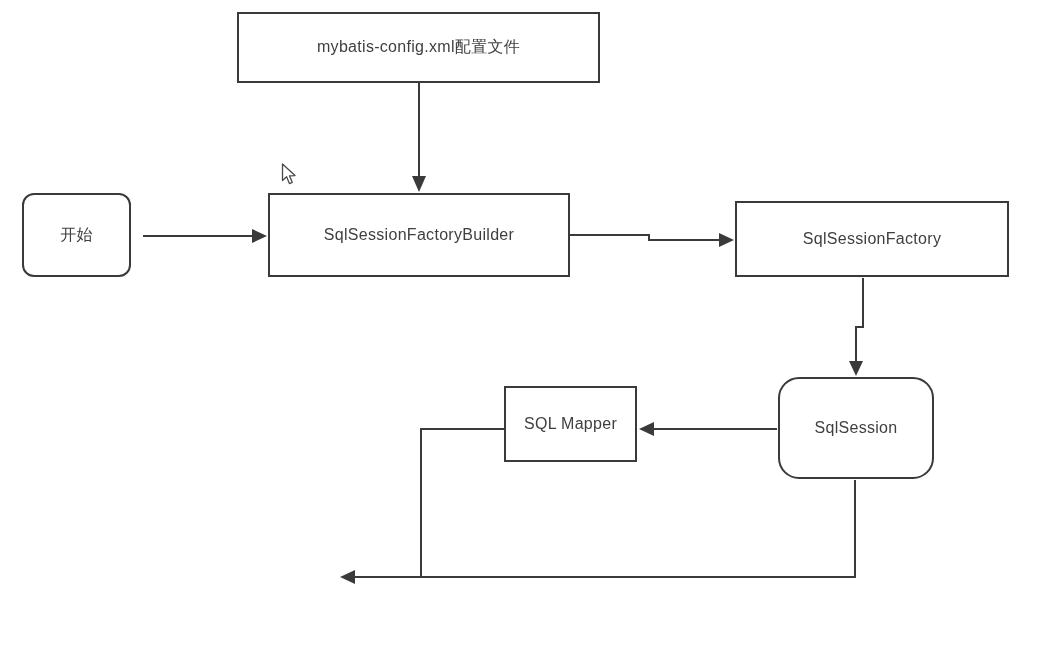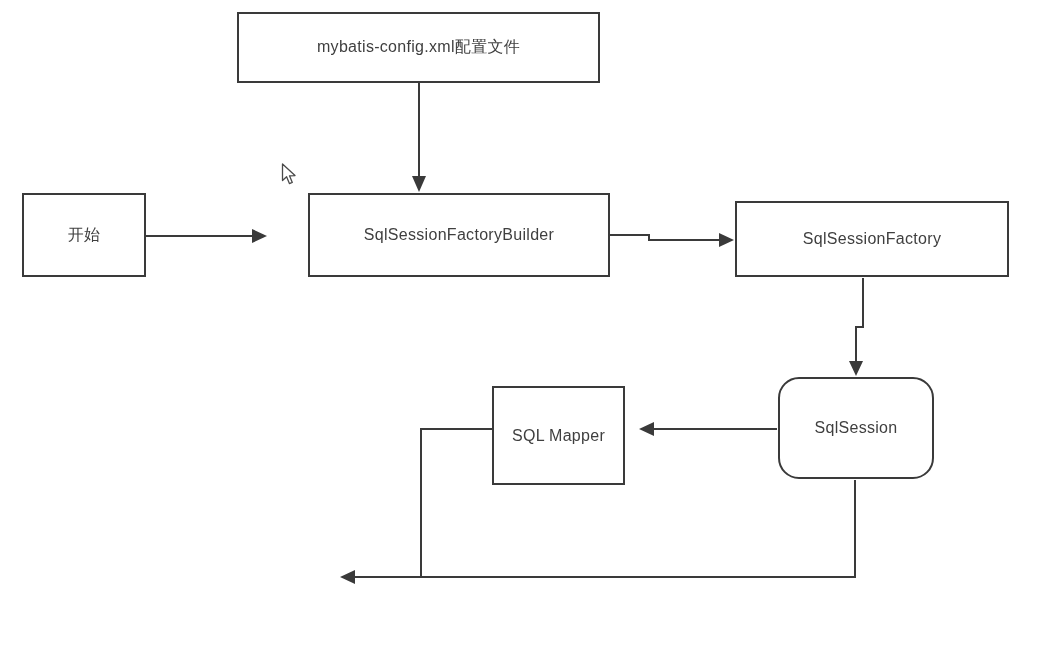--- a/index.html
+++ b/index.html
@@ -38,25 +38,25 @@
     border: 2px solid var(--line);
     display: flex;
     align-items: center;
     justify-content: center;
     text-align: center;
     color: var(--text);
     font-size: 16px;
     letter-spacing: 0.3px;
   }
   .node-config  { left: 237px; top: 12px;  width: 363px; height: 71px; }
-  .node-start   { left: 22px;  top: 193px; width: 124px; height: 84px; }
-  .node-builder { left: 268px; top: 193px; width: 302px; height: 84px; margin-left: 40px; }
+  .node-start   { left: 22px;  top: 193px; width: 109px; height: 84px; border-radius: 12px; }
+  .node-builder { left: 268px; top: 193px; width: 302px; height: 84px; }
   .node-factory { left: 735px; top: 201px; width: 274px; height: 76px; }
   .node-session { left: 778px; top: 377px; width: 156px; height: 102px; border-radius: 21px; }
-  .node-mapper  { left: 492px; top: 386px; width: 133px; height: 99px; }
+  .node-mapper  { left: 504px; top: 386px; width: 133px; height: 76px; }
   .node-end     { left: 218px; top: 535px; width: 120px; height: 84px; }
   .cursor {
     position: absolute;
     left: 281px; top: 163px;
     width: 16px; height: 23px;
     pointer-events: none;
   }
 </style>
 </head>
 <body>

